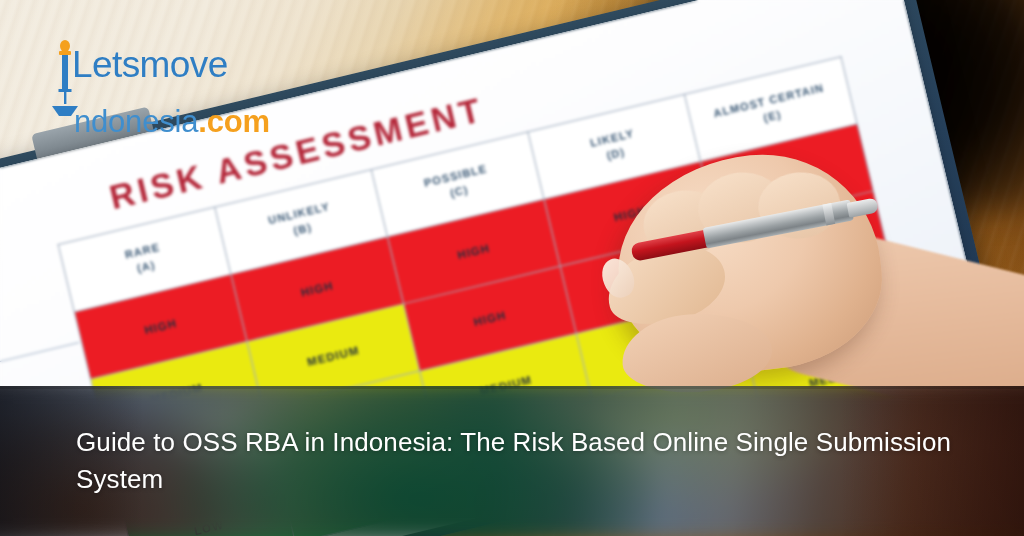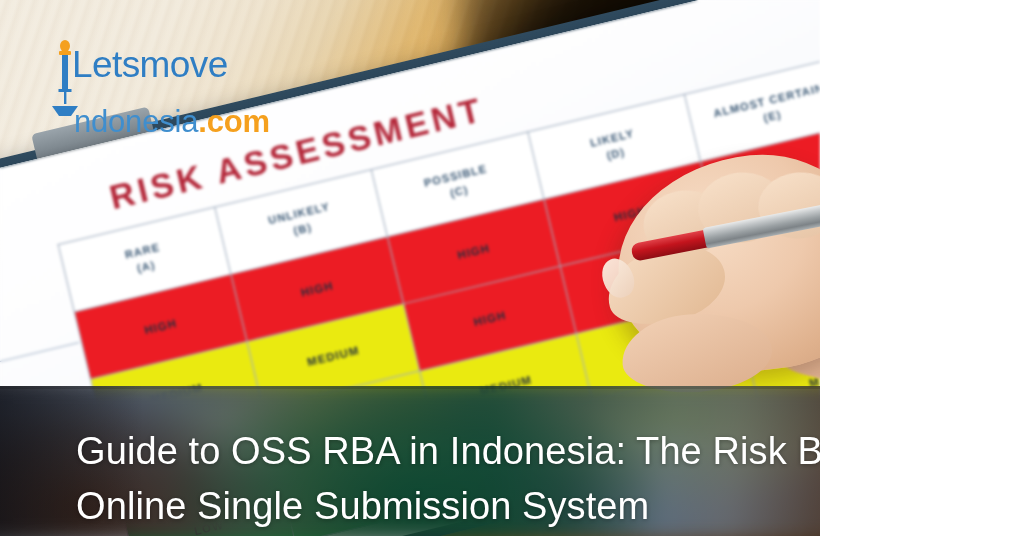--- a/index.html
+++ b/index.html
@@ -6,21 +6,21 @@
     margin: 0;
     padding: 0;
     background: #ffffff;
   }
   body {
     font-family: "Liberation Sans", sans-serif;
   }
 
   .banner-root {
     position: relative;
-    width: 820px;
+    width: 1024px;
     height: 536px;
     overflow: hidden;
     background: #e9e2d4;
   }
 
   
   .photo {
     position: absolute;
     inset: 0;
     overflow: hidden;
@@ -306,21 +306,21 @@
     background: rgba(0,0,0,0.16);
   }
 
   .headline {
     position: absolute;
     left: 76px;
     top: 38px;
     width: 880px;
     margin: 0;
     color: #ffffff;
-    font-size: 38px;
+    font-size: 26px;
     font-weight: 400;
     line-height: 1.44;
     letter-spacing: 0.1px;
     font-family: "Liberation Sans", sans-serif;
     text-shadow: 0 1px 4px rgba(0,0,0,0.32);
   }
 
   
   .logo {
     position: absolute;

